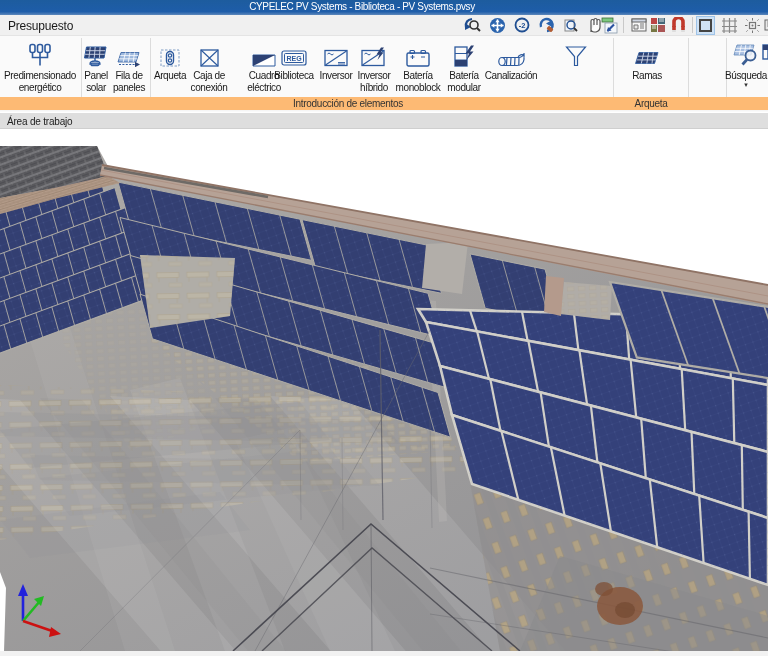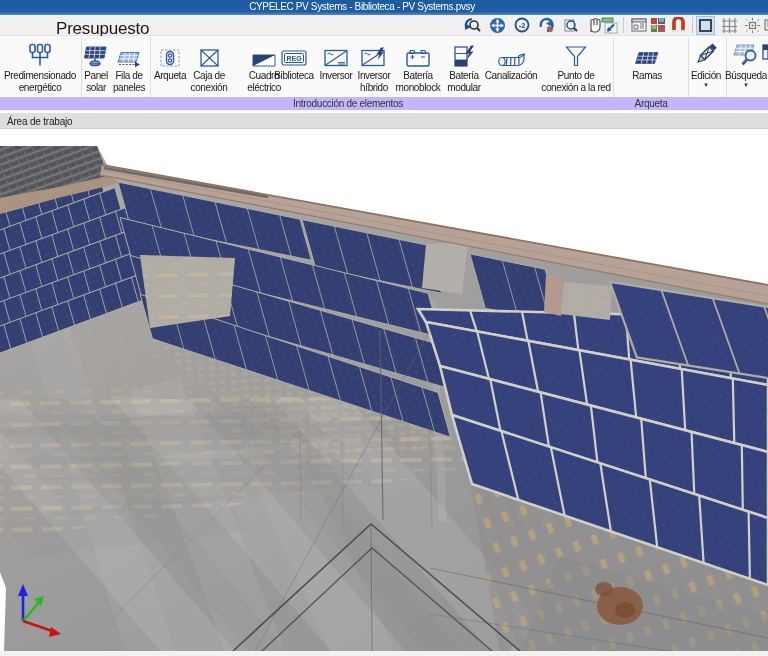--- a/index.html
+++ b/index.html
@@ -2,31 +2,31 @@
 <html><head><meta charset="utf-8">
 <style>
 * { margin:0; padding:0; box-sizing:border-box; }
 html,body { width:768px; height:656px; overflow:hidden; background:#fff;
   font-family:"Liberation Sans", sans-serif; }
 .titlebar { position:absolute; left:0; top:0; width:768px; height:15px;
   background:linear-gradient(#1d5c9e,#1e5da9 78%,#5d88bb); color:#fff;
   font-size:10px; letter-spacing:-0.35px; text-align:center; line-height:14px; padding-right:44px; }
 .tabrow { position:absolute; left:0; top:15px; width:768px; height:21px;
   background:#f0f0f0; border-bottom:1px solid #e4e4e4; }
-.tabrow .tab { position:absolute; left:8px; top:4px; font-size:17px; letter-spacing:-0.2px; color:#1a1a1a;margin-left:48px; }
+.tabrow .tab { position:absolute; left:8px; top:4px; font-size:12px; letter-spacing:-0.2px; color:#1a1a1a; }
 .qi { position:absolute; top:2px; width:17px; height:17px; }
 .qi.qsel { background:#cfe2f5; outline:1px solid #9ec3e8; }
 .qsep { position:absolute; top:2px; width:1px; height:16px; background:#c9c9c9; }
 .ribbon { position:absolute; left:0; top:36px; width:768px; height:76px; background:#fafafa;text-decoration:underline; }
 .vsep { position:absolute; top:2px; height:72px; width:1px; background:#dcdcdc; }
 .rb { position:absolute; top:0; height:74px; text-align:center; }
 .ric { height:26px; margin-top:5px; display:flex; align-items:flex-end; justify-content:center; }
 .rtx { font-size:10px; letter-spacing:-0.4px; color:#1a1a1a; line-height:11.5px; margin-top:3px; white-space:nowrap; }
 .car { font-size:7px; color:#333; line-height:6px; }
-.glabels { position:absolute; left:0; top:97px; width:768px; height:14px; background:#c4b5fd; border-bottom:1px solid #f5f5f5; }
+.glabels { position:absolute; left:0; top:97px; width:768px; height:14px; background:#fdba74; border-bottom:1px solid #f5f5f5; }
 .glabels div { position:absolute; font-size:10px; letter-spacing:-0.3px; color:#333; top:1px; transform:translateX(-50%); }
 .areabar { position:absolute; left:0; top:112px; width:768px; height:17px;
   background:#dedede; border-top:1px solid #fff; border-bottom:1px solid #cfcfcf;
   font-size:10px; letter-spacing:-0.2px; color:#222; padding:3px 0 0 7px; }
 .belowbar { position:absolute; left:0; top:129px; width:768px; height:17px; background:#fff; }
 </style></head>
 <body>
 <div class="titlebar">CYPELEC PV Systems - Biblioteca - PV Systems.pvsy</div>
 <div class="tabrow">
     <span class="tab">Presupuesto</span>
@@ -247,47 +247,31 @@
       <div class="rtx">Canalización</div>
     </div>
     <div class="rb" style="left:529px;width:94px">
       <div class="ric">
         <svg width="22" height="22" viewBox="0 0 22 22">
           <g stroke="#2d5a9e" stroke-width="1.2" fill="none">
             <path d="M1.5 2 H20.5 L12.5 11.5 V20.5 H9.5 V11.5 Z"></path>
           </g>
         </svg>
       </div>
-      <div class="rtx">Punto de<br>conexión a la red</div>
     </div>
     <div class="rb" style="left:628px;width:38px">
       <div class="ric">
         <svg width="26" height="16" viewBox="0 0 26 16">
           <g>
             <polygon points="5,1.5 24,1.5 20.5,12.5 1.5,12.5" fill="#2c4173" stroke="#2d5a9e" stroke-width="0.8"></polygon>
             <path d="M9.8,1.5 7.3,12.5 M14.6,1.5 12.8,12.5 M19.3,1.5 18,12.5 M4,5.2 23,5.2 M2.8,8.9 21.8,8.9" stroke="#cfd8ea" stroke-width="0.9"></path>
           </g>
         </svg>
       </div>
       <div class="rtx">Ramas</div>
-    </div>
-    <div class="rb" style="left:684px;width:44px">
-      <div class="ric">
-        <svg width="26" height="26" viewBox="0 0 26 26">
-          <g transform="rotate(45 13 13)">
-            <rect x="10.2" y="1" width="6" height="4" fill="#2c4173"></rect>
-            <rect x="10.2" y="5.6" width="6" height="12.4" fill="none" stroke="#2c4173" stroke-width="1.5"></rect>
-            <path d="M10.6 6 L15.8 17.6 M15.8 6 L10.6 17.6" stroke="#2c4173" stroke-width="1"></path>
-            <polygon points="10.2,18 16.2,18 13.2,24.5" fill="#b8c4dc" stroke="#2c4173" stroke-width="1"></polygon>
-            <polygon points="12.3,22.4 14.1,22.4 13.2,24.5" fill="#2c4173"></polygon>
-          </g>
-        </svg>
-      </div>
-      <div class="rtx">Edición</div>
-      <div class="car">▾</div>
     </div>
     <div class="rb" style="left:720px;width:52px">
       <div class="ric">
         <svg width="28" height="24" viewBox="0 0 28 24">
           <g>
             <polygon points="5,2 22,2 19,12 2,12" fill="#a9c0e2" stroke="#6288b8" stroke-width="0.8"></polygon>
             <path d="M9.4,2 7.2,12 M13.8,2 12.2,12 M18.2,2 17.2,12 M3.9,5.3 20.9,5.3 M3,8.6 20,8.6" stroke="#ffffff" stroke-width="0.8"></path>
             <circle cx="18.5" cy="12.5" r="5" fill="#eef2f8" fill-opacity="0.85" stroke="#3b5e93" stroke-width="1.8"></circle>
             <path d="M15 16.5 L10.5 21.5" stroke="#3b5e93" stroke-width="2.8"></path>
           </g>

